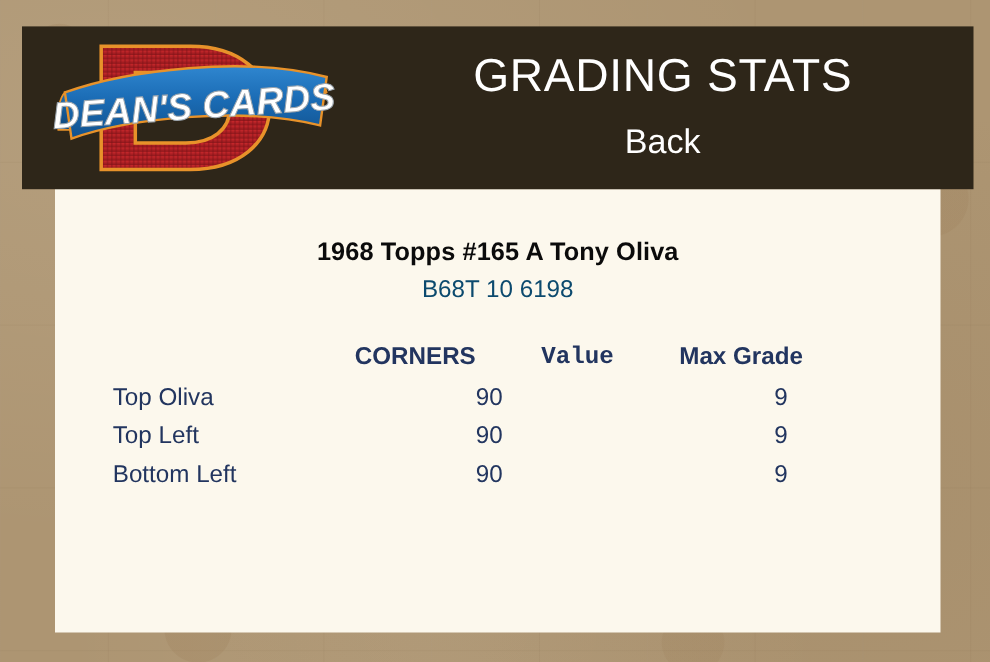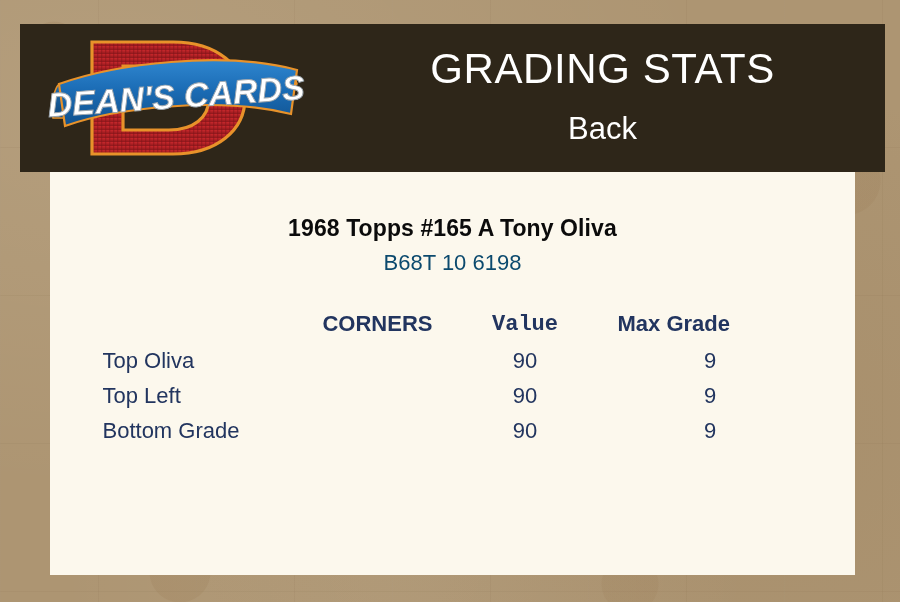--- a/index.html
+++ b/index.html
@@ -154,21 +154,21 @@
   th.head-max     { text-align: left; }
 
   #stats-table tbody td {
     font-size: 22px;
     font-weight: 400;
     height: 35px;
     vertical-align: middle;
     color: #22355f;
   }
   td.cell-label { text-align: left; padding-left: 57px; }
-  td.cell-value { text-align: center; }
+  td.cell-value { }
   td.cell-max   { text-align: center; }
 </style>
 </head>
 <body>
 
 <div id="bg-texture"></div>
 
 <div id="header-bar">
 
   <div id="logo">
@@ -239,20 +239,20 @@
         <td class="cell-label">Top Oliva</td>
         <td class="cell-value">90</td>
         <td class="cell-max">9</td>
       </tr>
       <tr>
         <td class="cell-label">Top Left</td>
         <td class="cell-value">90</td>
         <td class="cell-max">9</td>
       </tr>
       <tr>
-        <td class="cell-label">Bottom Grade</td>
+        <td class="cell-label">Bottom Left</td>
         <td class="cell-value">90</td>
         <td class="cell-max">9</td>
       </tr>
     </tbody>
   </table>
 
 </div>
 
 </body></html>

